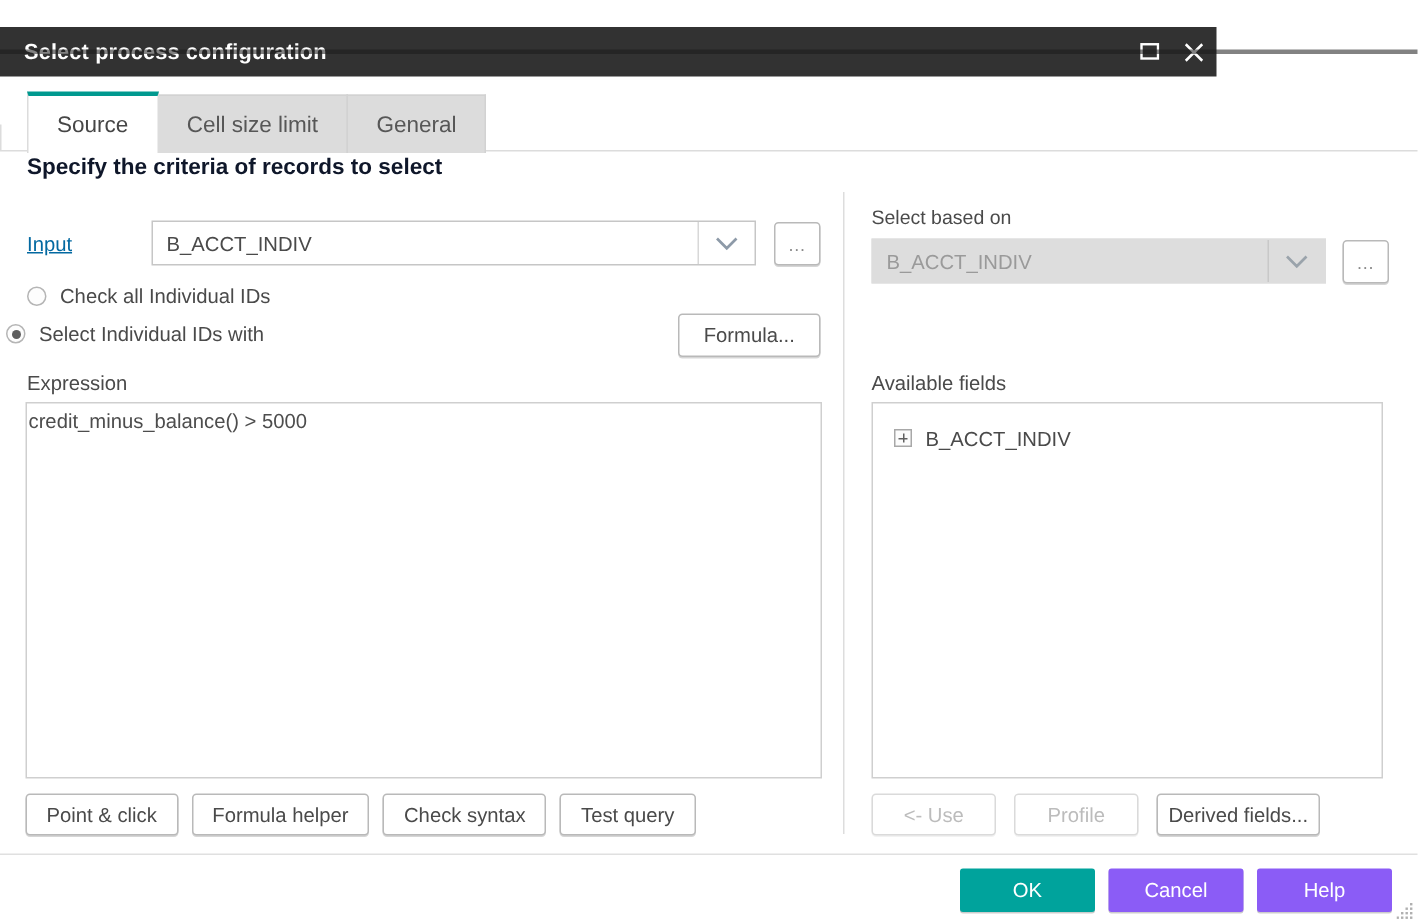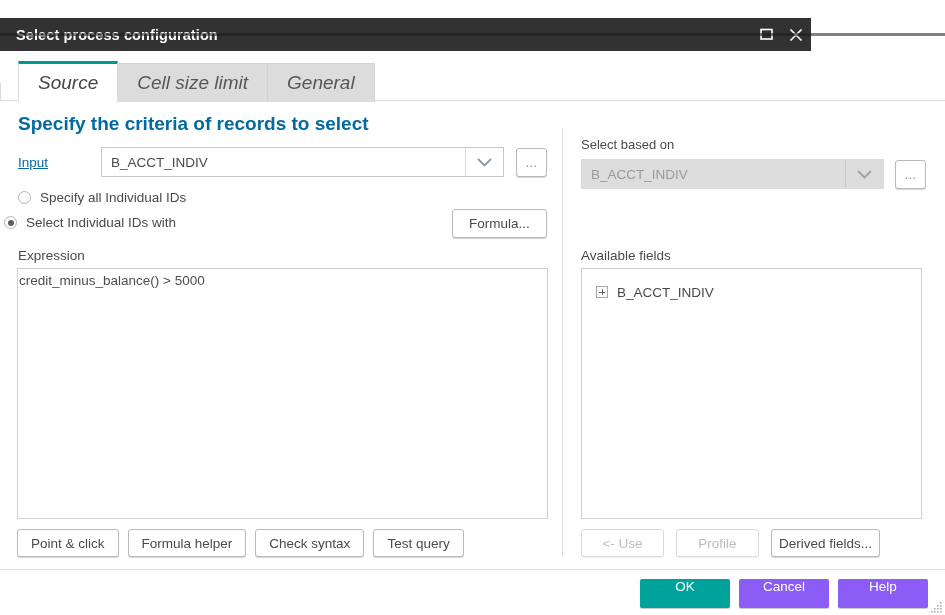--- a/index.html
+++ b/index.html
@@ -66,29 +66,28 @@
     align-items: flex-end;
     z-index: 3;
   }
   .tab {
     height: 39px;
     box-sizing: border-box;
     padding: 0 19px;
     display: flex;
     align-items: center;
     justify-content: center;
-    font-size: 19px;
+    font-size: 15px;
     color: #575757;
     background: #dcdcdc;
     border: 1px solid #d2d2d2;
     border-bottom: none;
     margin-right: -1px;
     cursor: pointer;
     white-space: nowrap;
-    font-style: italic;
   }
   .tab.active {
     background: #ffffff;
     color: #464646;
     border-top: 3px solid #00998f;
     border-left: 1px solid #dcdcdc;
     border-right: 1px solid #dcdcdc;
     height: 41px;
     position: relative;
     z-index: 4;
@@ -106,24 +105,24 @@
   }
   .panel-leftedge {
     position: absolute;
     left: 0; top: 83px;
     width: 1px; height: 18px;
     background: #dcdcdc;
   }
 
   .section-title {
     position: absolute;
-    left: 18px; top: 113px;
-    font-size: 19px;
+    left: 18px; top: 103px;
+    font-size: 15px;
     font-weight: bold;
-    color: #0369a1;
+    color: #0f172a;
   }
 
   
   .vdivider {
     position: absolute;
     left: 562px; top: 128px;
     width: 1px; height: 428px;
     background: #dddddd;
   }
 
@@ -351,20 +350,21 @@
     height: 29px;
     min-width: 90px;
     padding: 0 14px;
     box-sizing: border-box;
     border: none;
     border-radius: 2px;
     color: #ffffff;
     font-size: 13.5px;
     font-family: "Liberation Sans", sans-serif;
     display: flex;
+    align-items: center;
     justify-content: center;
     cursor: pointer;
     box-shadow: 0 1px 0 rgba(0,0,0,0.2);
   }
   .fbtn.primary { background: #00a39c; }
   .fbtn.secondary { background: #8b5cf6; }
 
   .resize-grip {
     position: absolute;
     right: 2px; bottom: 2px;
@@ -419,21 +419,21 @@
       <path d="M1 1 L7.5 7.5 L14 1" stroke="#8d9aa8" stroke-width="1.8" fill="none"></path>
     </svg>
   </div>
 </div>
 <div class="btn ellipsis" id="input-browse">
   <span>...</span>
 </div>
 
 <div class="radio-row" id="radio-all">
   <span class="radio-mark"></span>
-  <span class="radio-label">Specify all Individual IDs</span>
+  <span class="radio-label">Check all Individual IDs</span>
 </div>
 <div class="radio-row" id="radio-with">
   <span class="radio-mark checked"></span>
   <span class="radio-label">Select Individual IDs with</span>
 </div>
 
 <div class="btn" id="advanced-btn">
   <span>Formula...</span>
 </div>
 

